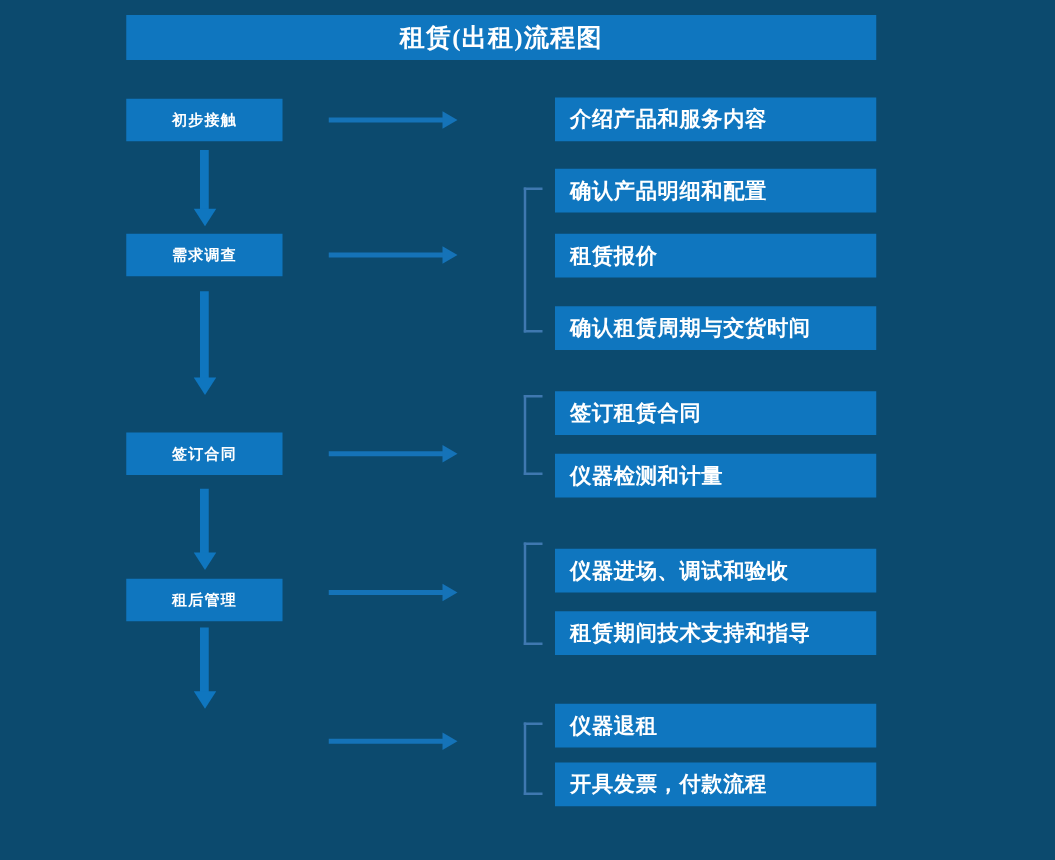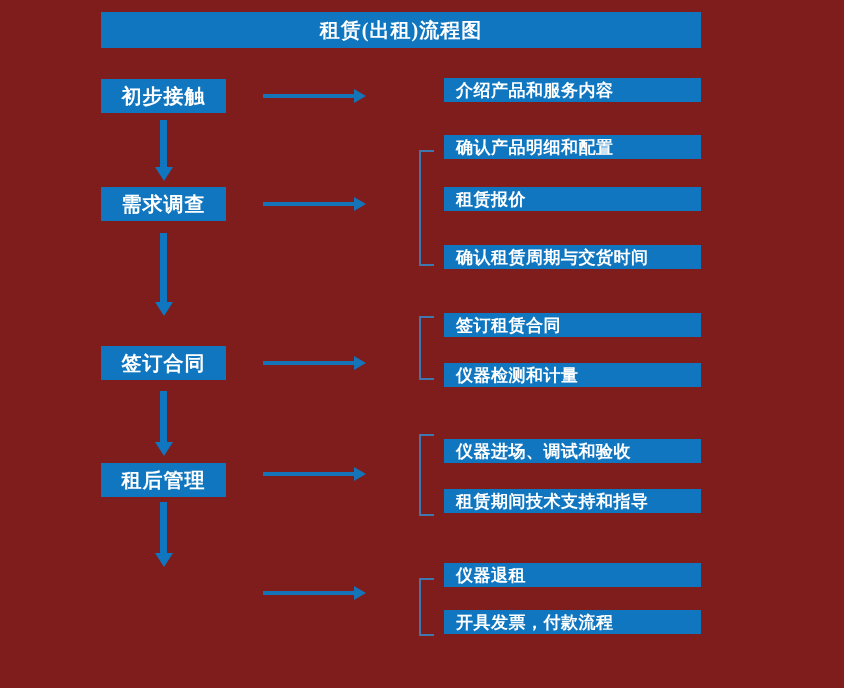--- a/index.html
+++ b/index.html
@@ -7,21 +7,21 @@
     padding: 0;
     background: #ffffff;
   }
   body {
     font-family: "Liberation Serif", "DejaVu Serif", serif;
   }
   #canvas {
     position: relative;
     width: 844px;
     height: 688px;
-    background: #7f1d1d;
+    background: #0c4a6e;
     overflow: hidden;
   }
   .title-bar {
     position: absolute;
     left: 101px;
     top: 12px;
     width: 600px;
     height: 36px;
     background: #0f76bf;
     color: #ffffff;
@@ -39,27 +39,27 @@
     font-weight: bold;
     display: flex;
     align-items: center;
     box-sizing: border-box;
   }
   .box.left-box {
     left: 101px;
     width: 125px;
     height: 34px;
     justify-content: center;
-    font-size: 20px;
+    font-size: 12px;
     letter-spacing: 1px;
   }
   .box.right-box {
     left: 444px;
     width: 257px;
-    height: 24px;
+    height: 35px;
     justify-content: flex-start;
     padding-left: 12px;
     font-size: 17px;
     letter-spacing: 0.5px;
   }
   
   .v-arrow {
     position: absolute;
     left: 160px;
     width: 7px;

